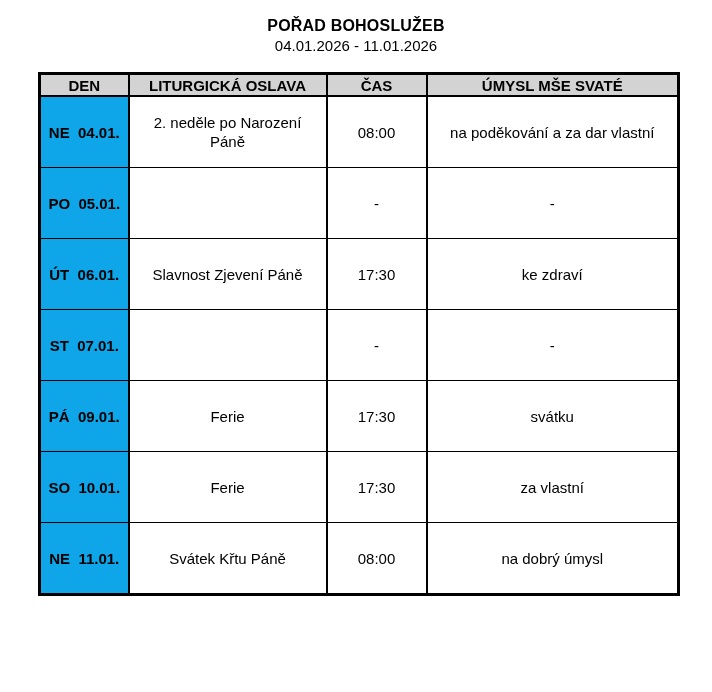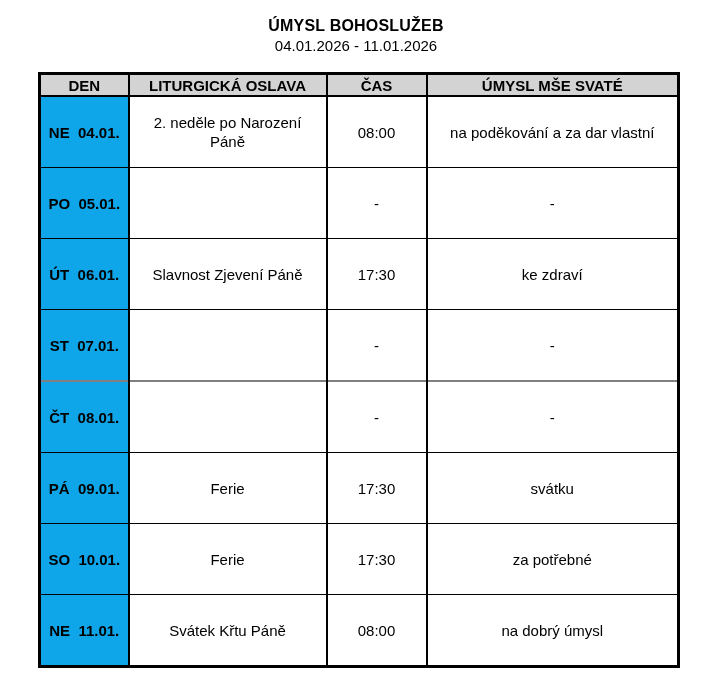--- a/index.html
+++ b/index.html
@@ -75,21 +75,21 @@
   table.schedule tr.section-break td {
     border-top: 2px solid #808080;
   }
 </style>
 </head>
 <body>
 
 <div class="page">
 
   <div class="doc-header">
-    <div class="doc-title">ÚMYSL BOHOSLUŽEB</div>
+    <div class="doc-title">POŘAD BOHOSLUŽEB</div>
     <div class="doc-daterange">04.01.2026 - 11.01.2026</div>
   </div>
 
   <table class="schedule">
     <colgroup>
       <col class="c-day">
         <col class="c-lit">
         <col class="c-time">
         <col class="c-int">
     </colgroup>
@@ -119,37 +119,31 @@
           <td class="celebration-cell">Slavnost Zjevení Páně</td>
           <td class="time-cell">17:30</td>
           <td class="intention-cell">ke zdraví</td>
         </tr>
         <tr>
           <td class="day-cell">ST&nbsp;&nbsp;07.01.</td>
           <td class="celebration-cell"></td>
           <td class="time-cell">-</td>
           <td class="intention-cell">-</td>
         </tr>
-        <tr class="section-break">
-          <td class="day-cell">ČT&nbsp;&nbsp;08.01.</td>
-          <td class="celebration-cell"></td>
-          <td class="time-cell">-</td>
-          <td class="intention-cell">-</td>
-        </tr>
         <tr>
           <td class="day-cell">PÁ&nbsp;&nbsp;09.01.</td>
           <td class="celebration-cell">Ferie</td>
           <td class="time-cell">17:30</td>
           <td class="intention-cell">svátku</td>
         </tr>
         <tr>
           <td class="day-cell">SO&nbsp;&nbsp;10.01.</td>
           <td class="celebration-cell">Ferie</td>
           <td class="time-cell">17:30</td>
-          <td class="intention-cell">za potřebné</td>
+          <td class="intention-cell">za vlastní</td>
         </tr>
         <tr>
           <td class="day-cell">NE&nbsp;&nbsp;11.01.</td>
           <td class="celebration-cell">Svátek Křtu Páně</td>
           <td class="time-cell">08:00</td>
           <td class="intention-cell">na dobrý úmysl</td>
         </tr>
       </tbody>
   </table>
 

